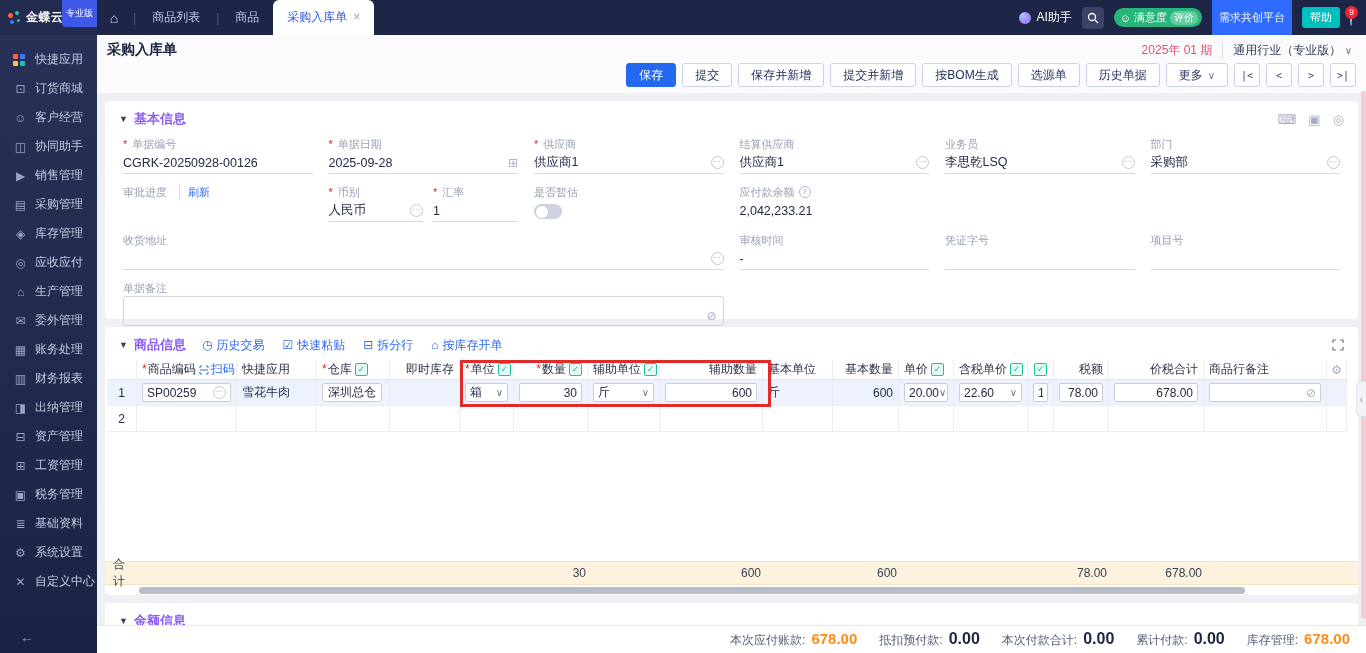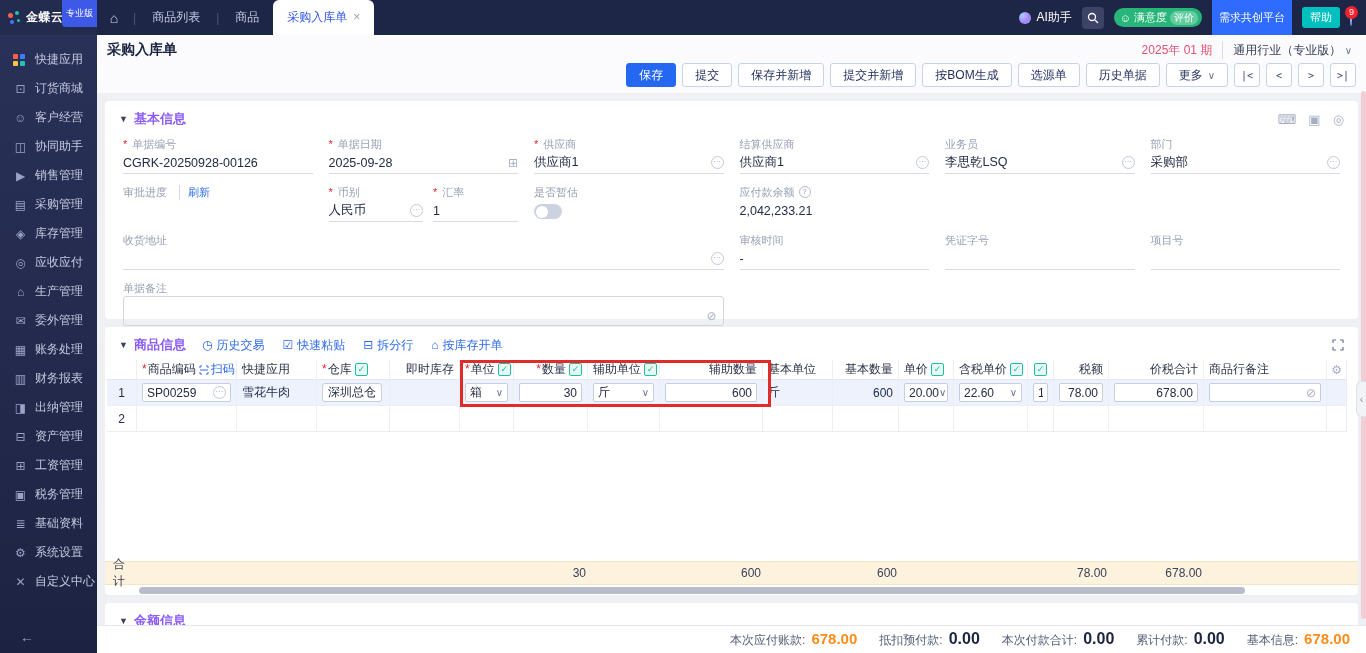--- a/index.html
+++ b/index.html
@@ -658,21 +658,21 @@
           </span>
         <span class="f-item">
             <span class="f-lbl">本次付款合计:</span>
             <span class="f-val">0.00</span>
           </span>
         <span class="f-item">
             <span class="f-lbl">累计付款:</span>
             <span class="f-val">0.00</span>
           </span>
         <span class="f-item">
-            <span class="f-lbl">基本信息:</span>
+            <span class="f-lbl">库存管理:</span>
             <span class="f-val orange">678.00</span>
           </span>
       </div>
 
       <div class="vstrip"></div>
       <div class="edge-handle">‹</div>
     </div>
   </div>
 </div>
 

